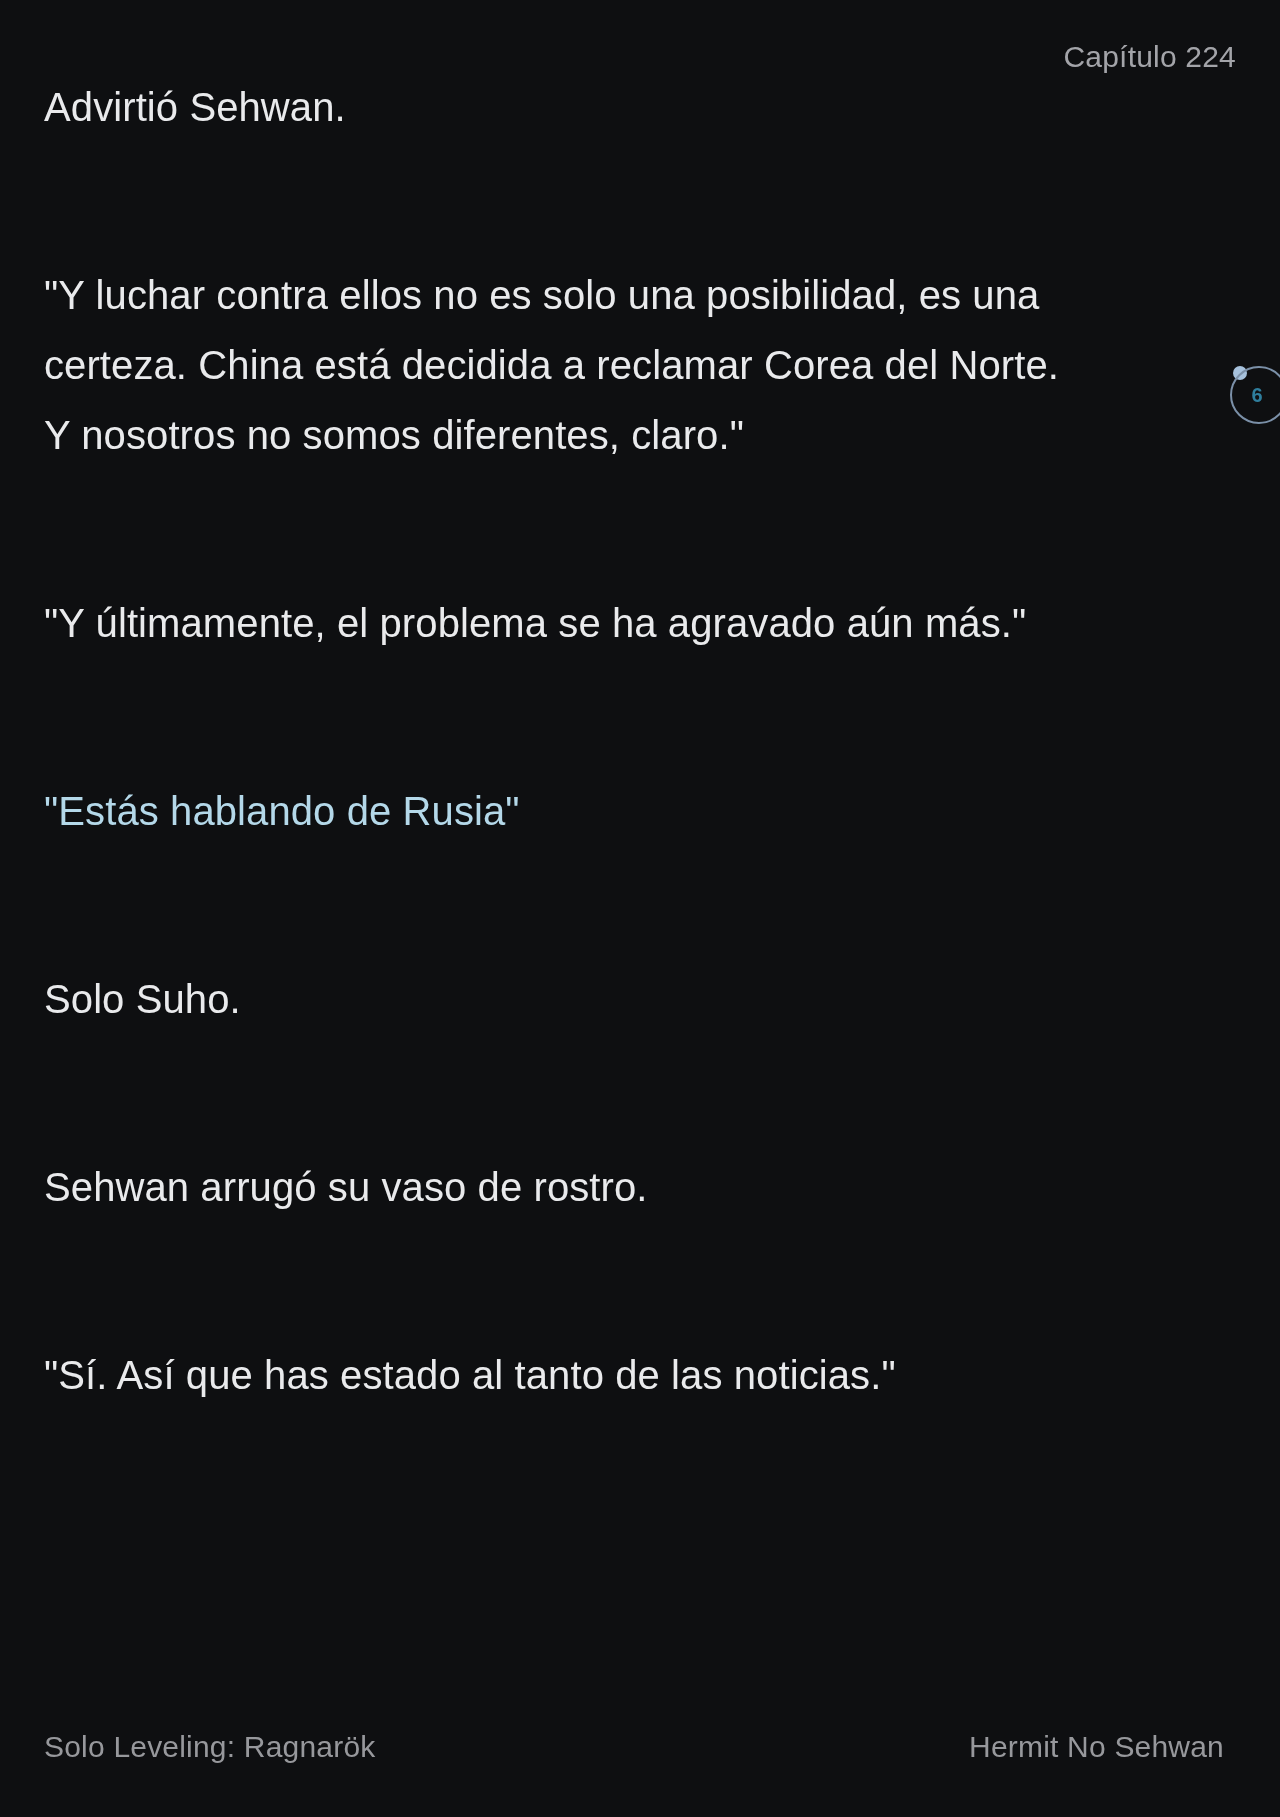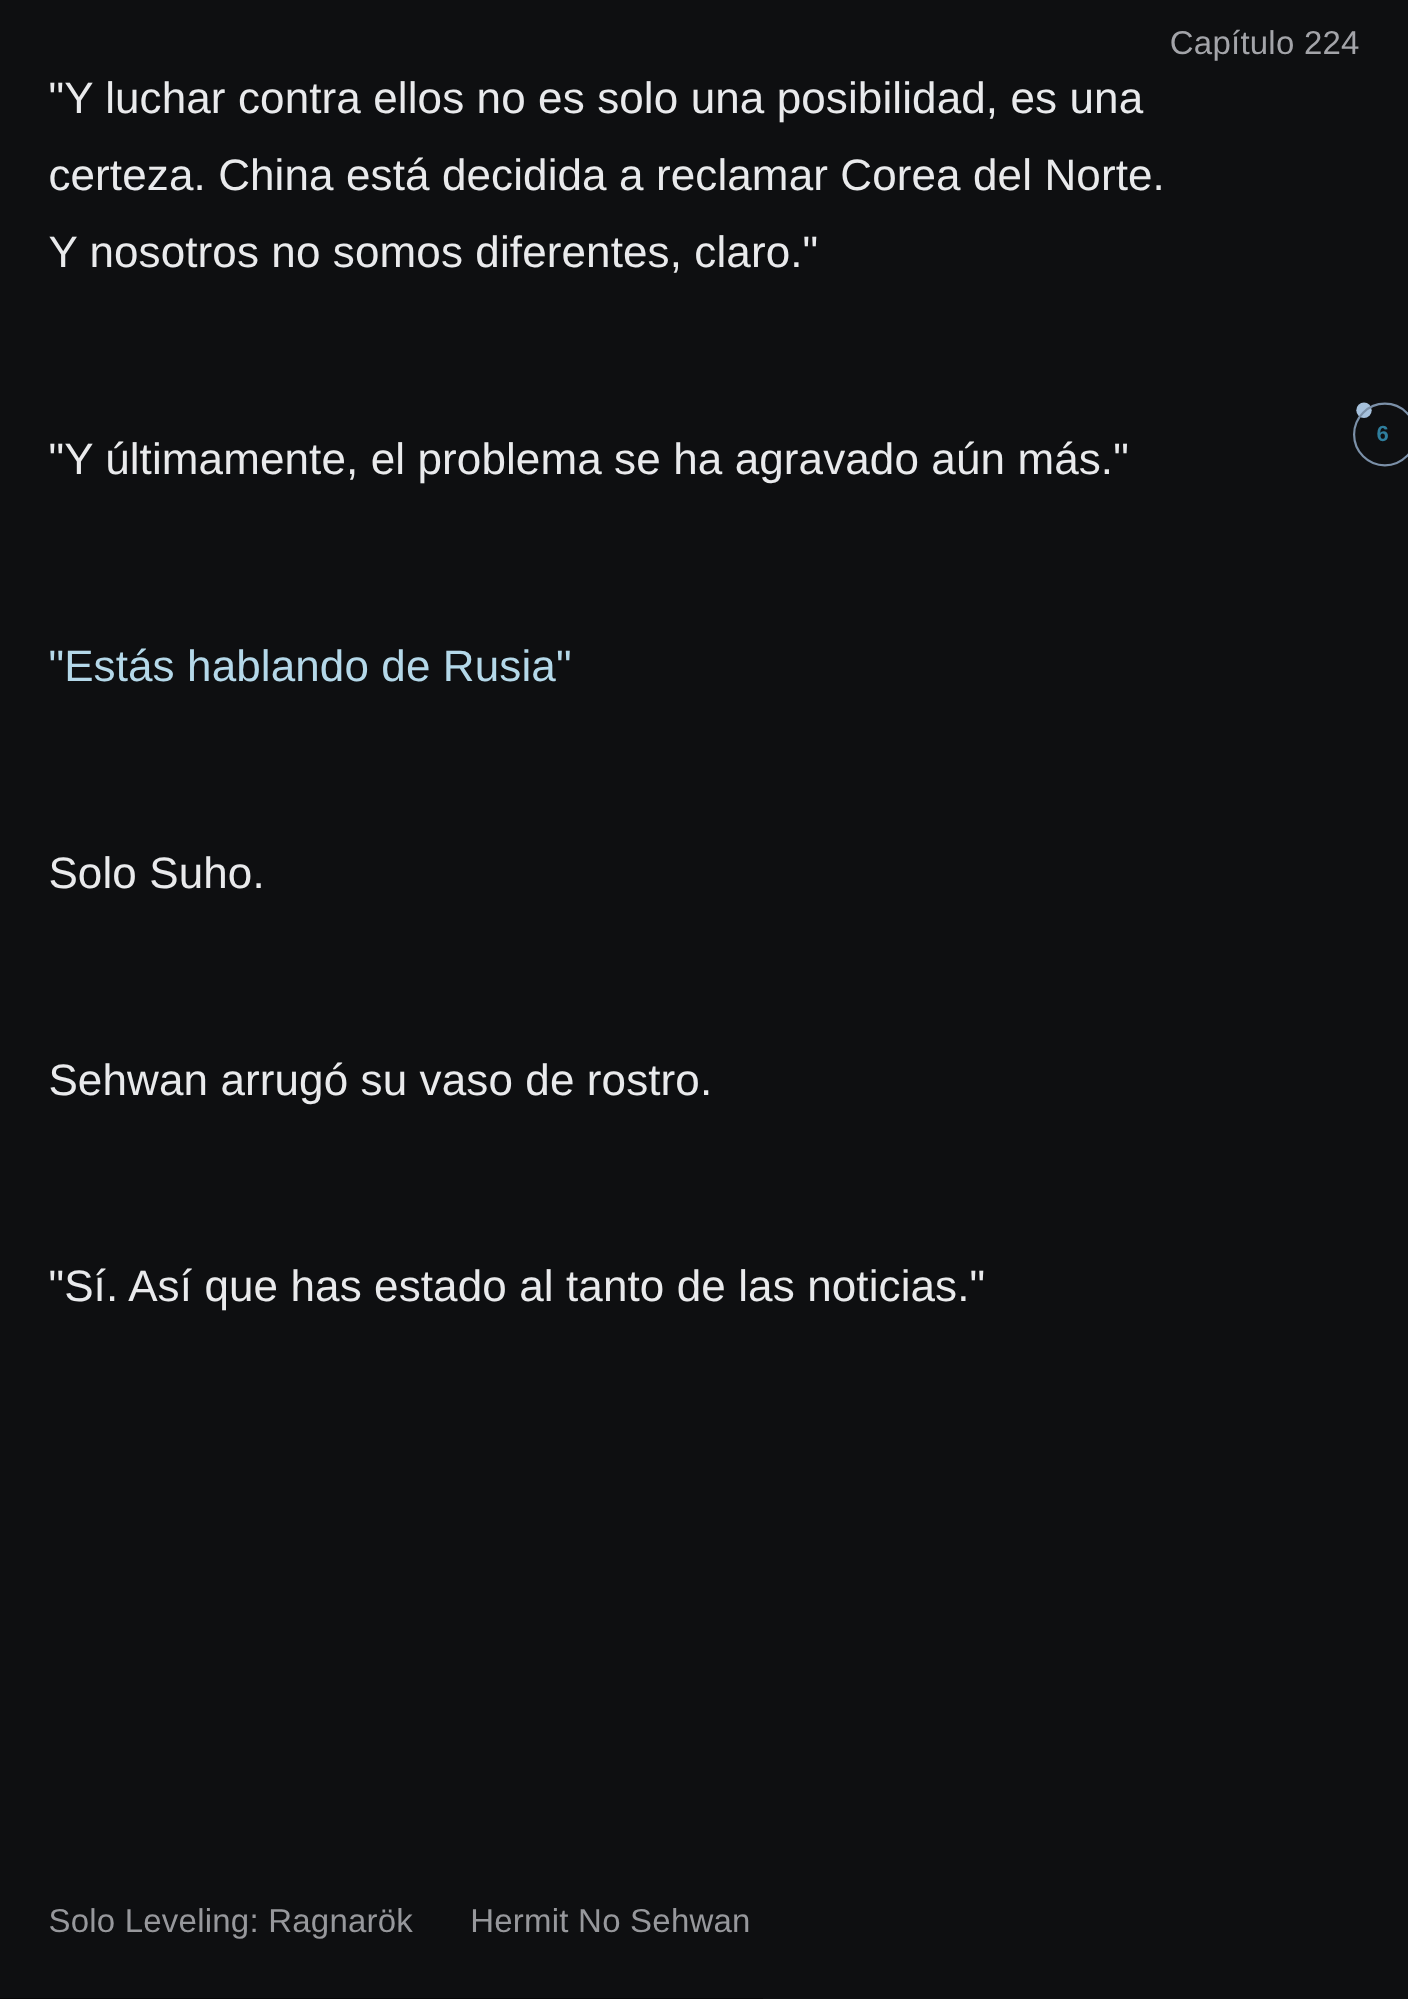--- a/index.html
+++ b/index.html
@@ -4,21 +4,21 @@
 <style>
   * { margin: 0; padding: 0; box-sizing: border-box; }
   html, body { background: #000; }
   .page {
     position: relative;
     width: 1280px;
     height: 1817px;
     background: #0e0f11;
     overflow: hidden;
     font-family: "Liberation Sans", sans-serif;
-    padding: 20px 44px 0 44px;
+    padding: 37px 44px 0 44px;
   }
   .chapter-header {
     text-align: right;
     font-size: 30px;
     line-height: 40px;
     color: #a3a4a9;
     letter-spacing: 0.2px;
   }
   .content { margin-top: -5px; }
   .content p {
@@ -58,39 +58,40 @@
     left: 1233px;
     top: 366px;
     width: 14px;
     height: 14px;
     border-radius: 50%;
     background: #a6c1dc;
   }
   .page-footer {
     position: absolute;
     left: 44px;
-    right: 33px;
+    right: 56px;
     top: 1727px;
     display: flex;
-    justify-content: flex-start;
+    justify-content: space-between;
     gap: 52px;
     font-size: 30px;
     line-height: 40px;
     color: #97989c;
     letter-spacing: 0.2px;
   }
 </style>
 </head>
 <body>
 
 <div class="page">
 
   <div class="chapter-header">Capítulo 224</div>
 
   <div class="content">
+    <p>Advirtió Sehwan.</p>
     <p>"Y luchar contra ellos no es solo una posibilidad, es una
 certeza. China está decidida a reclamar Corea del Norte.
 Y nosotros no somos diferentes, claro."</p>
     <p>"Y últimamente, el problema se ha agravado aún más."</p>
     <p class="highlighted">"Estás hablando de Rusia"</p>
     <p>Solo Suho.</p>
     <p>Sehwan arrugó su vaso de rostro.</p>
     <p>"Sí. Así que has estado al tanto de las noticias."</p>
   </div>
 

